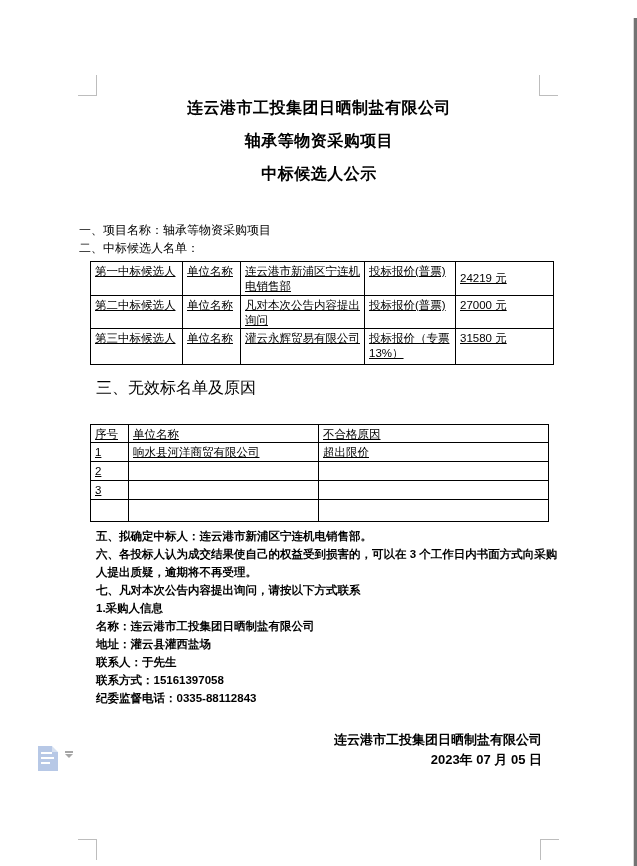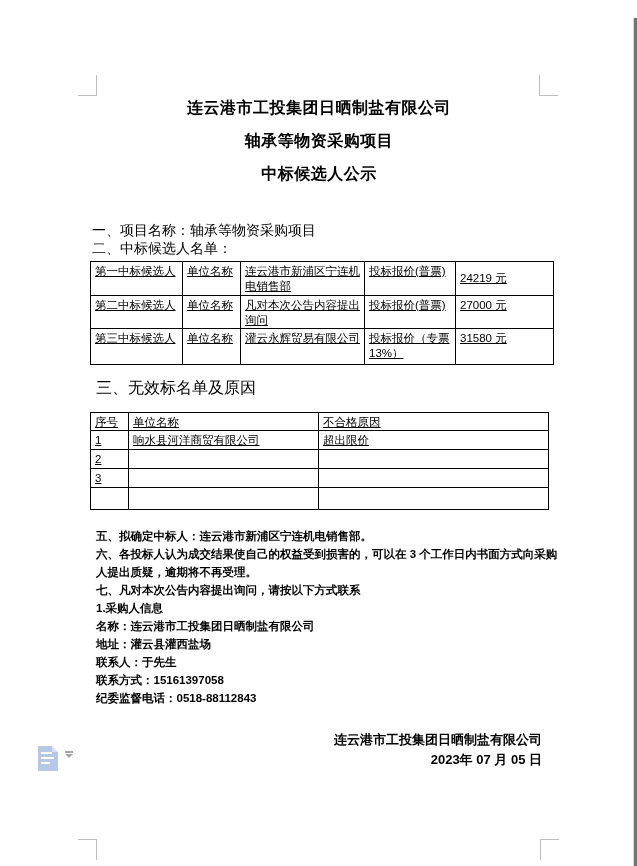--- a/index.html
+++ b/index.html
@@ -20,35 +20,35 @@
   .mark{position:absolute;width:18px;height:20px;}
   .mark-tl{left:78px;top:57px;border-right:1px solid #bdbdbd;border-bottom:1px solid #bdbdbd;}
   .mark-tr{left:539px;top:57px;border-left:1px solid #bdbdbd;border-bottom:1px solid #bdbdbd;}
   .mark-bl{left:78px;top:821px;border-right:1px solid #bdbdbd;border-top:1px solid #bdbdbd;}
   .mark-br{left:540px;top:821px;border-left:1px solid #bdbdbd;border-top:1px solid #bdbdbd;}
 
   .titles{position:absolute;left:96px;top:82px;width:446px;text-align:center;
     font-weight:bold;font-size:16px;}
   .title-line{line-height:16px;margin:0 0 17px 0;letter-spacing:0.5px;}
 
-  .intro{position:absolute;left:92px;top:203px;font-size:14px;line-height:18px;}
+  .intro{position:absolute;left:79px;top:203px;font-size:12px;line-height:18px;}
 
   table{border-collapse:collapse;table-layout:fixed;position:absolute;background:#fff;text-decoration:underline;}
   td,th{border:1px solid #000;font-size:11.5px;line-height:15px;
     padding:2px 4px 0 4px;vertical-align:top;text-align:left;
     font-weight:normal;overflow:hidden;word-break:break-all;}
   .tbl-candidates{left:90px;top:243px;width:463px;}
   .tbl-candidates tr:nth-child(1){height:34px;}
   .tbl-candidates tr:nth-child(2){height:33px;padding-left:12px;}
   .tbl-candidates tr:nth-child(3){height:36px;}
   .vmid{vertical-align:middle;padding-top:0;}
 
   .section3{position:absolute;left:96px;top:362px;font-size:16px;line-height:18px;font-family:Liberation Mono, monospace;}
 
-  .tbl-invalid{left:90px;top:394px;width:458px;}
+  .tbl-invalid{left:90px;top:406px;width:458px;}
   .tbl-invalid tr:nth-child(1){height:18px;}
   .tbl-invalid tr:nth-child(2){height:19px;}
   .tbl-invalid tr:nth-child(3){height:19px;}
   .tbl-invalid tr:nth-child(4){height:19px;}
   .tbl-invalid tr:nth-child(5){height:22px;}
 
   .bodytext{position:absolute;left:96px;top:509px;width:460px;
     font-size:11.5px;line-height:18px;font-weight:bold;}
   .bodytext div{white-space:nowrap;}
 
@@ -165,21 +165,21 @@
     <div class="bodytext">
       <div>五、拟确定中标人：连云港市新浦区宁连机电销售部。</div>
       <div>六、各投标人认为成交结果使自己的权益受到损害的，可以在 3 个工作日内书面方式向采购</div>
       <div>人提出质疑，逾期将不再受理。</div>
       <div>七、凡对本次公告内容提出询问，请按以下方式联系</div>
       <div>1.采购人信息</div>
       <div>名称：连云港市工投集团日晒制盐有限公司</div>
       <div>地址：灌云县灌西盐场</div>
       <div>联系人：于先生</div>
       <div>联系方式：15161397058</div>
-      <div>纪委监督电话：0518-88112843</div>
+      <div>纪委监督电话：0335-88112843</div>
     </div>
 
     <div class="signature">
       <div>连云港市工投集团日晒制盐有限公司</div>
       <div>2023年 07 月 05 日</div>
     </div>
 
     <div class="attach">
       <div class="fold"></div>
       <div class="line l1"></div>

